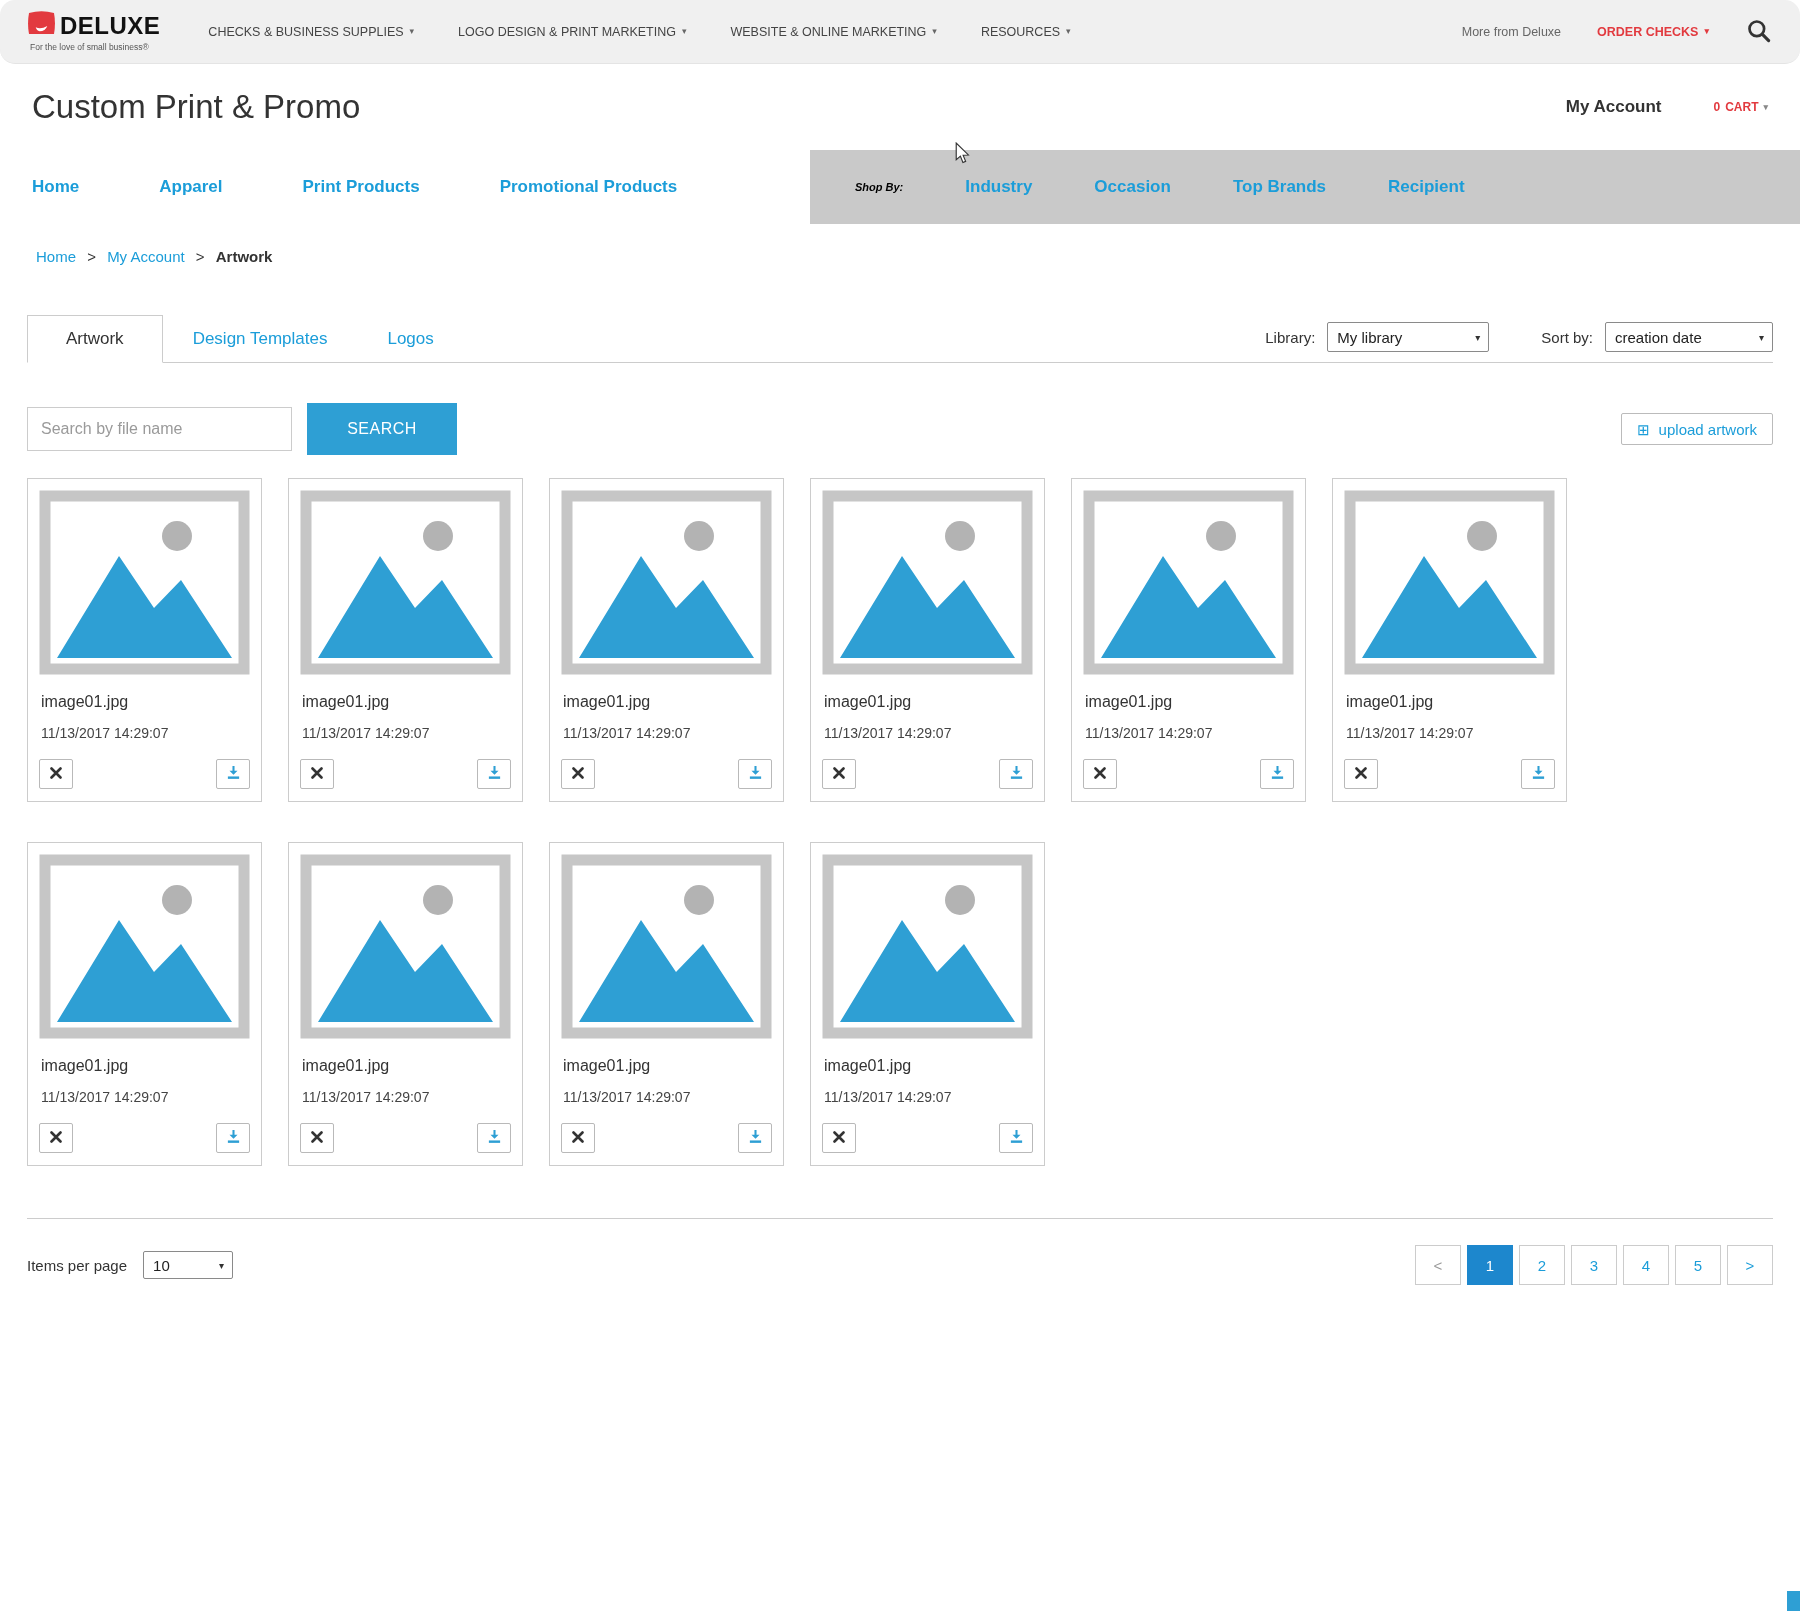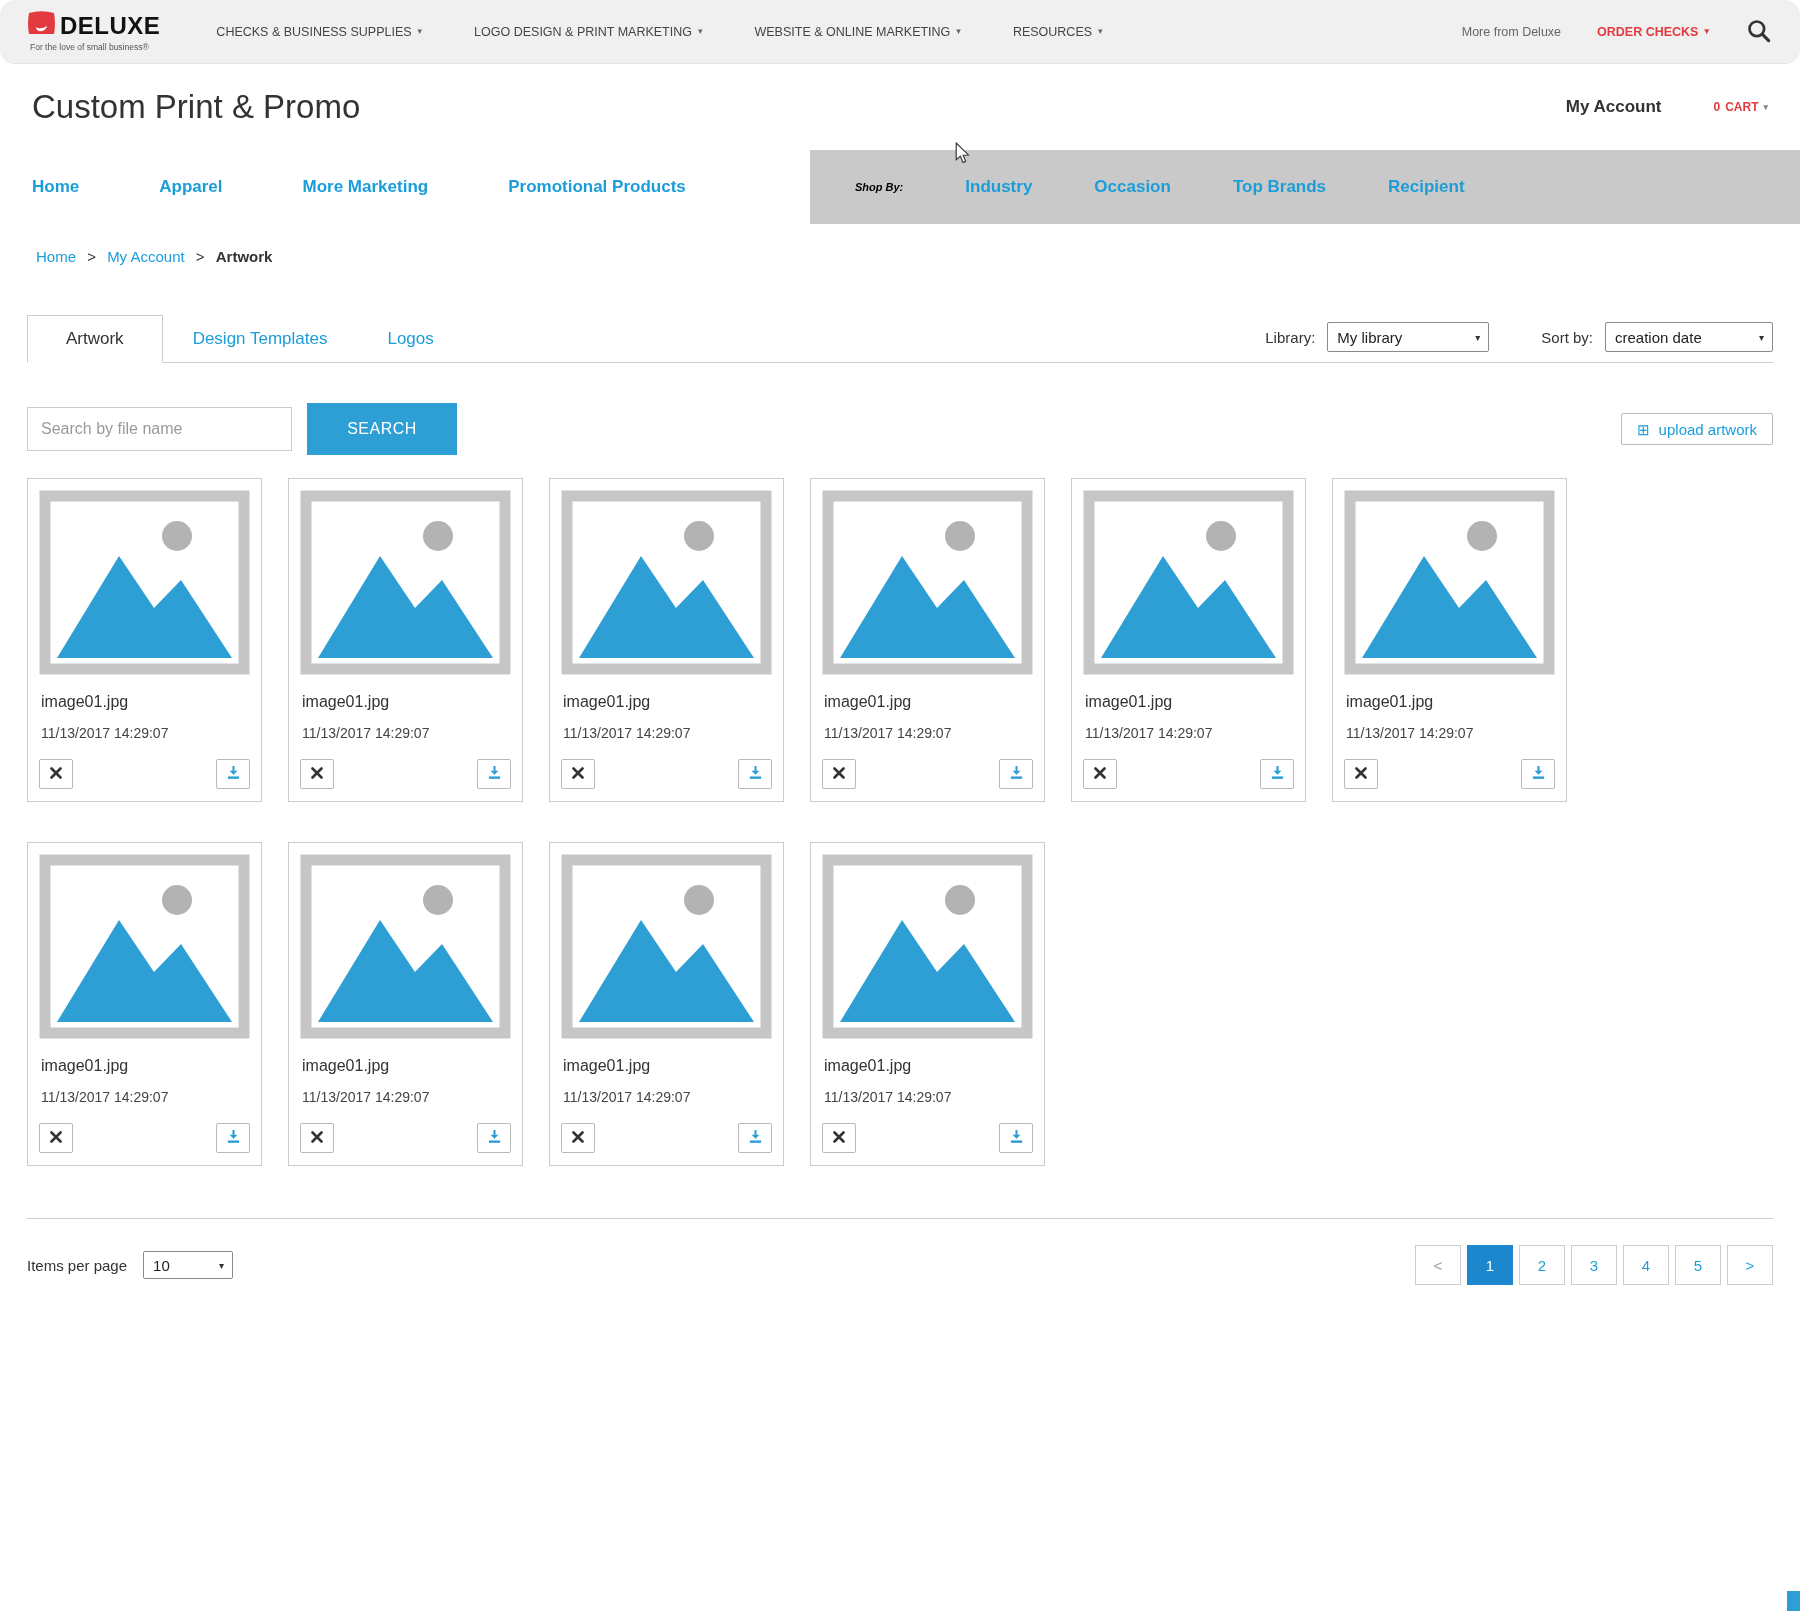--- a/index.html
+++ b/index.html
@@ -12,21 +12,21 @@
   
   .topbar {
     height:64px; background:#f0f0f0; border-bottom:1px solid #e4e4e4;
     display:flex; align-items:center; padding:0 28px;border-radius:15px;
   }
   .logo { display:flex; flex-direction:column; margin-right:48px; cursor:pointer; }
   .logo-row { display:flex; align-items:center; gap:5px; }
   .logo-text { font-size:24px; font-weight:bold; color:#111; letter-spacing:.5px; }
   .logo-tagline { font-size:8.5px; color:#555; margin-top:2px; margin-left:2px; }
   .topnav-menu { display:flex; gap:44px; }
-  .topnav-item { font-size:12.5px; color:#444; cursor:pointer; display:flex; align-items:center; gap:6px; white-space:nowrap;margin-left:8px; }
+  .topnav-item { font-size:12.5px; color:#444; cursor:pointer; display:flex; align-items:center; gap:6px; white-space:nowrap; }
   .caret { font-size:9px; color:#666; line-height:1; }
   .topnav-right { margin-left:auto; display:flex; align-items:center; gap:36px; }
   .more-link { font-size:12.5px; color:#666; cursor:pointer; }
   .order-checks { font-size:12.5px; color:#e23a3f; font-weight:bold; display:flex; align-items:center; gap:6px; cursor:pointer; }
   .order-checks .caret { color:#e23a3f; }
   .search-icon-btn { background:none; border:none; cursor:pointer; display:flex; align-items:center; }
 
   
   .site-header { height:86px; display:flex; align-items:center; padding:0 32px; background:#fff; }
   .page-title { font-size:33px; font-weight:400; color:#333; }
@@ -163,21 +163,21 @@
       <span>CART</span>
       <span class="caret">▾</span>
     </span>
   </div>
 </div>
 
 <div class="mainnav">
   <div class="mainnav-left">
     <span class="mainnav-link">Home</span>
     <span class="mainnav-link">Apparel</span>
-    <span class="mainnav-link">More Marketing</span>
+    <span class="mainnav-link">Print Products</span>
     <span class="mainnav-link">Promotional Products</span>
   </div>
   <div class="mainnav-right">
     <span class="shopby">Shop By:</span>
     <span class="mainnav-link">Industry</span>
     <span class="mainnav-link">Occasion</span>
     <span class="mainnav-link">Top Brands</span>
     <span class="mainnav-link">Recipient</span>
   </div>
 </div>

